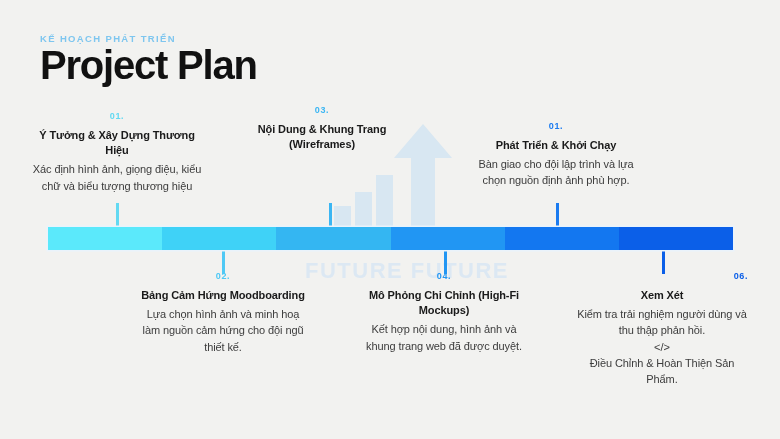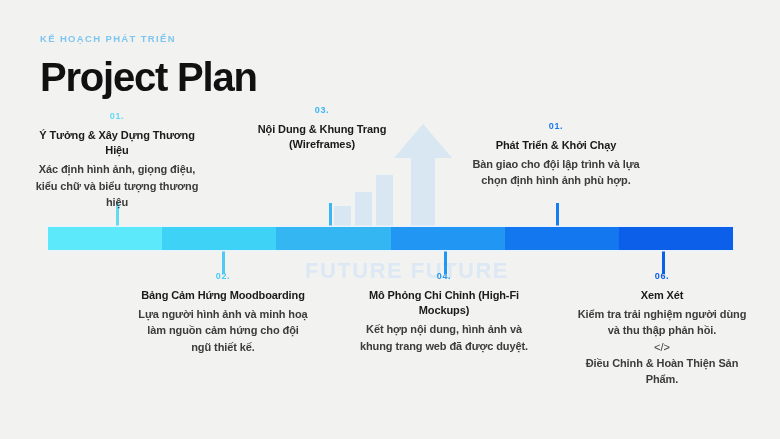--- a/index.html
+++ b/index.html
@@ -21,21 +21,21 @@
   #header { position: absolute; left: 40px; top: 34px; }
   #eyebrow {
     font-size: 9.5px;
     font-weight: 700;
     letter-spacing: 1.35px;
     color: #7ec6ef;
     text-transform: uppercase;
     line-height: 1;
   }
   #title {
-    margin-top: 12px;
+    margin-top: 0;
     font-size: 40px;
     font-weight: 700;
     letter-spacing: -1.2px;
     color: #111111;
     line-height: 1.05;
   }
 
   
   #watermark {
     position: absolute;
@@ -110,21 +110,21 @@
   .step .head {
     font-size: 11px;
     font-weight: 700;
     color: #1a1a1a;
     line-height: 1.38;
     letter-spacing: -0.1px;
   }
   .step .body {
     margin-top: 3px;
     font-size: 11px;
-    font-weight: 700;
+    font-weight: 400;
     color: #3c3c3c;
     line-height: 1.48;
     letter-spacing: -0.1px;
   }
   .step .codeglyph {
     font-size: 11px;
     font-weight: 400;
     color: #3c3c3c;
     line-height: 1.48;
   }
@@ -174,36 +174,36 @@
   </div>
 
   <div class="step" style="left:236px; top:106px; width:172px;">
     <div class="num" style="color: rgb(59, 182, 243);">03.</div>
     <div class="head">Nội Dung &amp; Khung Trang (Wireframes)</div>
   </div>
 
   <div class="step" style="left:470px; top:122px; width:172px;">
     <div class="num" style="color: rgb(27, 123, 240);">01.</div>
     <div class="head">Phát Triển &amp; Khởi Chạy</div>
-    <div class="body">Bàn giao cho đội lập trình và lựa chọn định hình ảnh phù hợp.</div>
+    <div class="body">Bàn giao cho đội lập trình và lựa chọn nguồn định ảnh phù hợp.</div>
   </div>
 
   <div class="step" style="left:137px; top:272px; width:172px;">
     <div class="num" style="color: rgb(79, 201, 245);">02.</div>
     <div class="head">Bảng Cảm Hứng Moodboarding</div>
-    <div class="body">Lựa người hình ảnh và minh hoạ làm nguồn cảm hứng cho đội ngũ thiết kế.</div>
+    <div class="body">Lựa chọn hình ảnh và minh hoạ làm nguồn cảm hứng cho đội ngũ thiết kế.</div>
   </div>
 
   <div class="step" style="left:358px; top:272px; width:172px;">
     <div class="num" style="color: rgb(33, 150, 243);">04.</div>
     <div class="head">Mô Phỏng Chi Chỉnh (High-Fi Mockups)</div>
     <div class="body">Kết hợp nội dung, hình ảnh và khung trang web đã được duyệt.</div>
   </div>
 
   <div class="step" style="left:576px; top:272px; width:172px;">
-    <div class="num" style="color: rgb(11, 95, 232);">06.</div>
+    <div class="num" style="color: rgb(11, 95, 232); text-align: right;">06.</div>
     <div class="head">Xem Xét</div>
     <div class="body">Kiểm tra trải nghiệm người dùng và thu thập phản hồi.</div>
     <div class="codeglyph">&lt;/&gt;</div>
     <div class="body" style="margin-top:0">Điều Chỉnh &amp; Hoàn Thiện Sản Phẩm.</div>
   </div>
 
 </div>
 
 </body></html>

